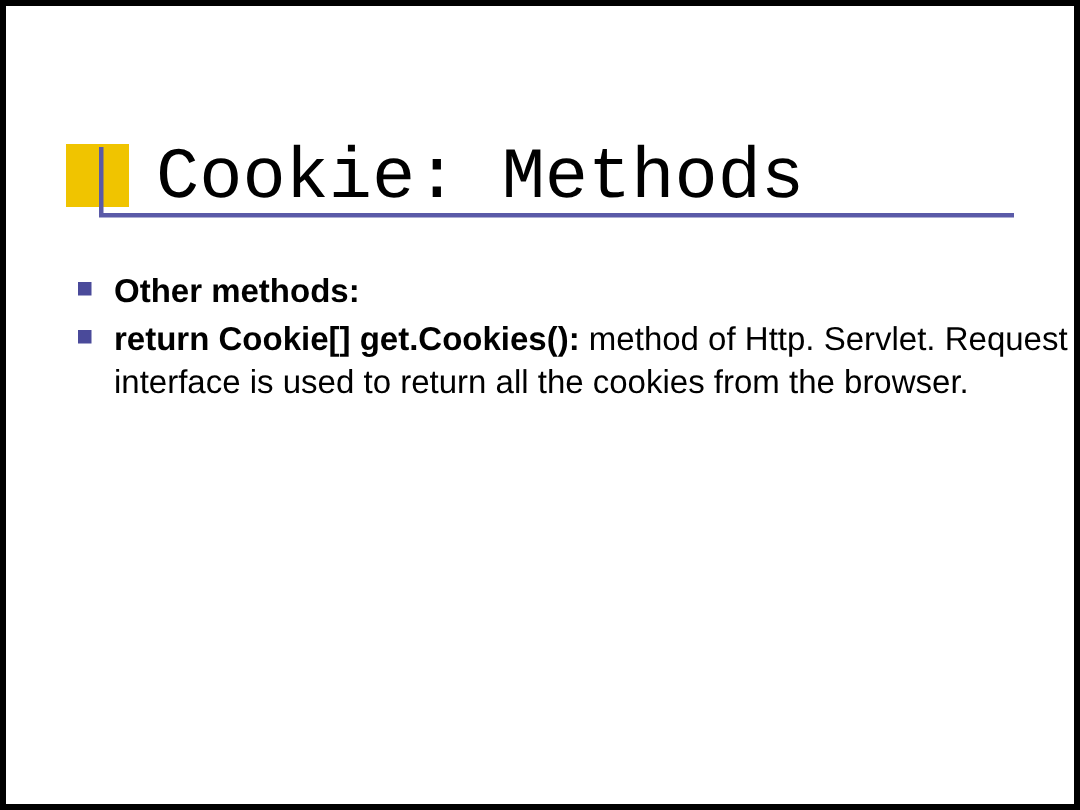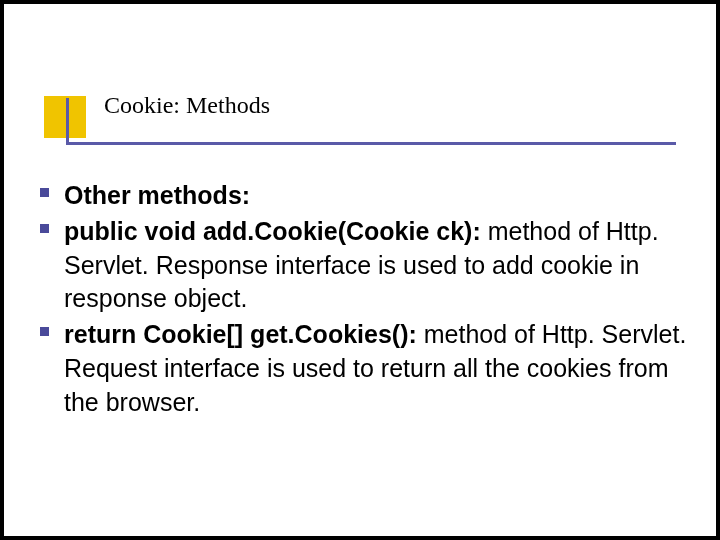--- a/index.html
+++ b/index.html
@@ -40,30 +40,30 @@
     left: 62px;
     top: 94px;
     width: 3px;
     height: 44px;
     background: #5a5aa8;
   }
   .title-text {
     position: absolute;
     left: 100px;
     top: 88px;
-    font-size: 24px;
+    font-size: 48px;
     color: #000;
-    font-family: Liberation Serif, serif;
+    font-family: Liberation Mono, monospace;
   }
   .body {
     position: absolute;
-    left: 36px;
+    left: 48px;
     top: 175px;
     width: 660px;
-    font-size: 25px;
+    font-size: 22px;
     line-height: 1.35;
     color: #000;
   }
   .bullet-item {
     position: relative;
     padding-left: 24px;
     margin-bottom: 2px;
   }
   .bullet-square {
     position: absolute;
@@ -86,20 +86,16 @@
   <div class="title-underline"></div>
   <div class="title-text">Cookie: Methods</div>
 
   <div class="body">
     <div class="bullet-item">
       <div class="bullet-square"></div>
       <span class="bold">Other methods:</span><span></span>
     </div>
     <div class="bullet-item">
       <div class="bullet-square"></div>
-      <span class="bold">public void add.Cookie(Cookie ck):</span><span> method of Http. Servlet. Response interface is used to add cookie in response object.</span>
-    </div>
-    <div class="bullet-item">
-      <div class="bullet-square"></div>
       <span class="bold">return Cookie[] get.Cookies():</span><span> method of Http. Servlet. Request interface is used to return all the cookies from the browser.</span>
     </div>
   </div>
 </div>
 
 </body></html>

